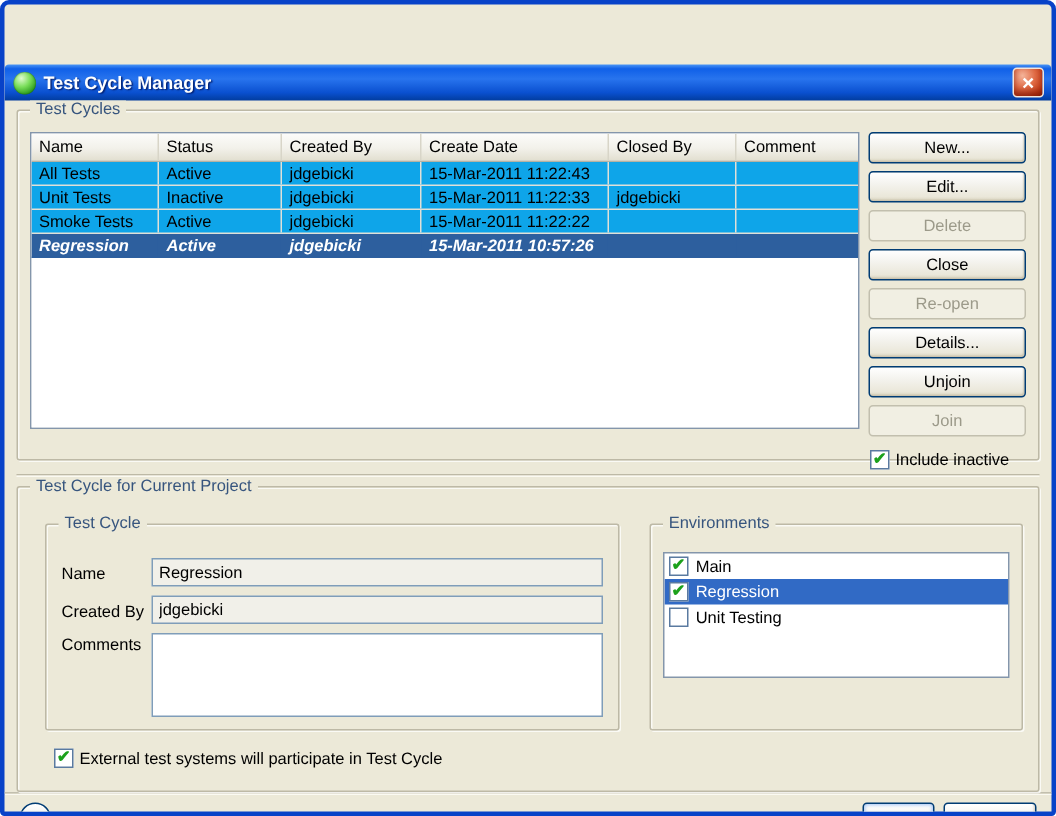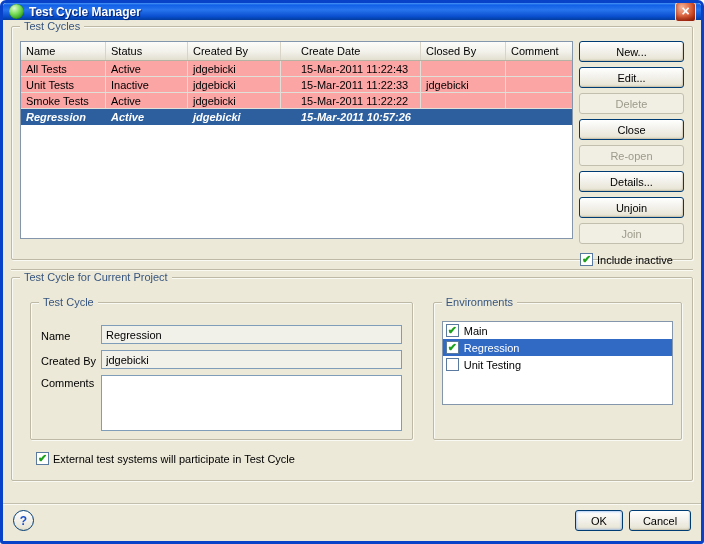--- a/index.html
+++ b/index.html
@@ -10,25 +10,26 @@
     width:704px; height:544px;
     background:#ece9d8;
     border:3px solid #0842c8;
     border-radius:6px 6px 3px 3px;
     display:flex; flex-direction:column;
     overflow:hidden;
   }
 
   
   .titlebar {
-    flex:none; height:17px;
+    flex:none; height:24px;
     background:linear-gradient(180deg,#4a95f5 0%, #1060e8 12%, #2874ee 40%, #0a50d0 78%, #0340a8 96%, #033c9e 100%);
     border-radius:3px 3px 0 0;
     display:flex; align-items:center; gap:5px;
     padding:0 5px 0 6px;
+    margin-top:40px;
   }
   .app-icon {
     width:15px; height:15px; border-radius:50%;
     background:radial-gradient(circle at 35% 28%, #e0fbd0, #7ade5a 40%, #2f9e1f 75%, #175f0e);
     box-shadow:inset 0 0 1px #0a4a08;
     flex:none;
   }
   .title-text {
     color:#fff; font-weight:bold; font-size:12px;
     text-shadow:1px 1px 1px rgba(0,20,90,.85);
@@ -58,24 +59,24 @@
   
   .tc-group { flex:none; height:234px; padding:14px 8px 8px 8px; }
   .tc-layout { display:flex; gap:6px; height:100%; }
 
   .tscroll { width:553px; height:198px; border:1px solid #8496ab; background:#fff;
              display:flex; flex-direction:column; overflow:hidden; }
   .thead { display:flex; flex:none; height:19px;
            background:linear-gradient(180deg,#fcfcfa 0%, #f2f1ea 55%, #e2dfd0 100%);
            border-bottom:1px solid #b5b2a3; }
   .th { padding:3px 5px 0 5px; border-right:1px solid #d8d5c8; white-space:nowrap; overflow:hidden; }
-  .trow { display:flex; flex:none; height:16px; border-bottom:1px solid #e0e0d8; background:#fca5a5; }
+  .trow { display:flex; flex:none; height:16px; border-bottom:1px solid #e0e0d8; background:#0ea5e9; }
   .cell { padding:2px 5px 0 5px; border-right:1px solid #e0e0d8; white-space:nowrap; overflow:hidden; }
   .c0 { width:85px; } .c1 { width:82px; } .c2 { width:93px; }
-  .c3 { width:125px;margin-left:15px; } .c4 { width:85px; } .c5 { flex:1; border-right:none; }
+  .c3 { width:125px; } .c4 { width:85px; } .c5 { flex:1; border-right:none; }
   .trow.selected { background:#2d5f9e; border-bottom-color:#2d5f9e; }
   .trow.selected .cell { color:#fff; font-weight:bold; font-style:italic; border-right-color:#2d5f9e; }
   .tbody-fill { flex:1; background:#fff; }
 
   .btn-col { flex:1; display:flex; flex-direction:column; gap:5px; }
   .btn {
     height:21px; flex:none; width:100%;
     border:1px solid #003c74; border-radius:3px;
     background:linear-gradient(180deg,#ffffff 0%, #f4f3ee 40%, #eae7d9 85%, #ddd8c4 100%);
     box-shadow:inset -1px -1px 1px rgba(160,150,120,.35);

